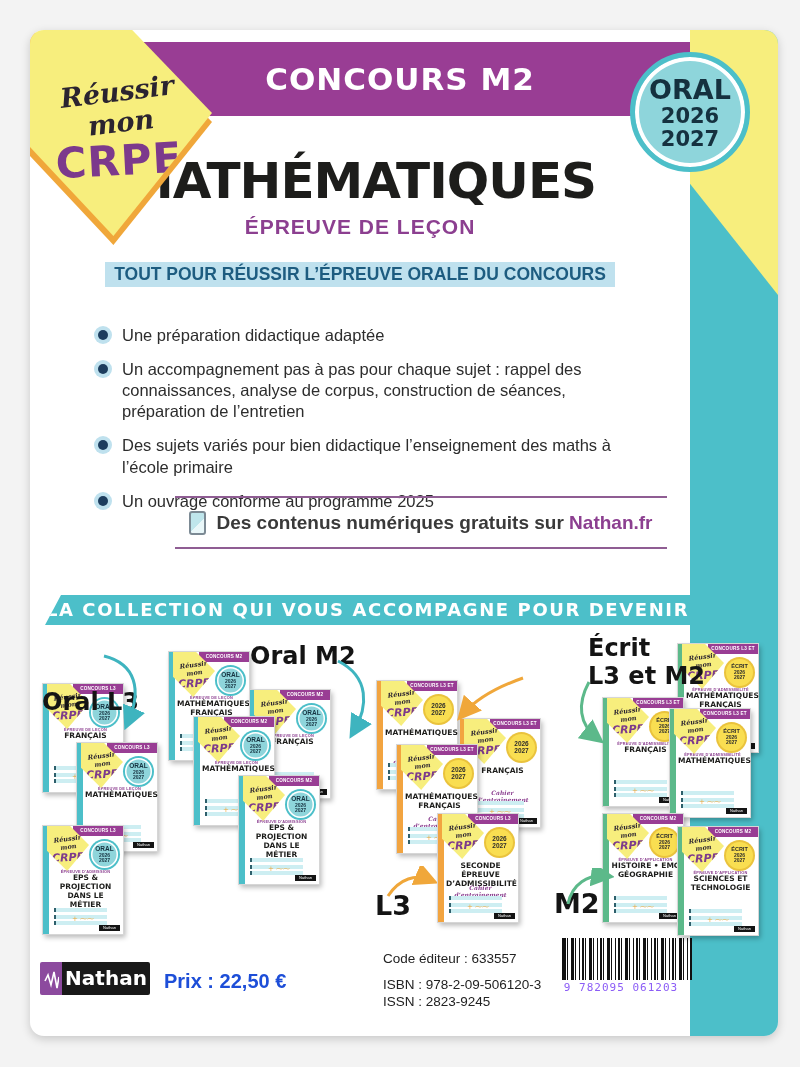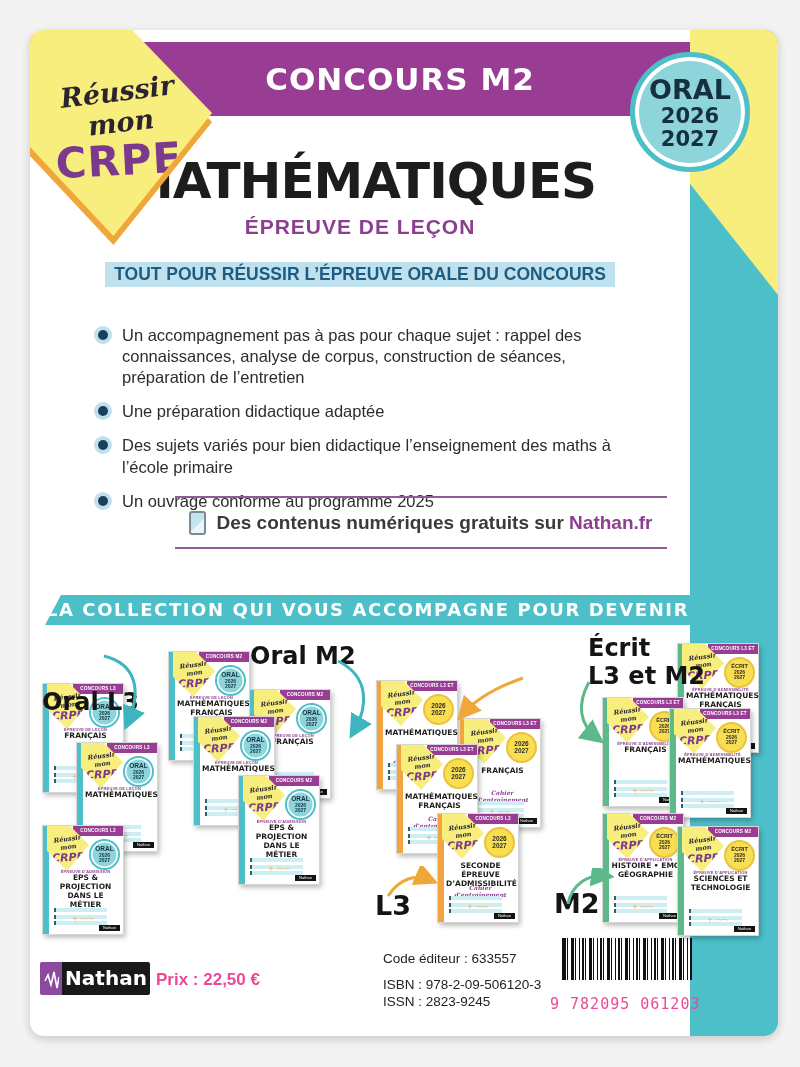--- a/index.html
+++ b/index.html
@@ -103,27 +103,27 @@
   .bk-sign{position:absolute;bottom:11px;left:0;right:0;text-align:center;font-size:7px;color:var(--orange);
            font-style:italic;font-family:"DejaVu Serif",serif;}
   .bk-nathan{position:absolute;bottom:3px;right:3px;width:21px;height:6px;background:#141414;color:#fff;
              font-size:4px;text-align:center;line-height:6px;}
 
   
   .nathan-logo{position:absolute;left:10px;top:932px;height:33px;display:flex;z-index:2;}
   .nl-purple{width:22px;height:33px;background:#8c4a9e;border-radius:2px 0 0 2px;display:flex;align-items:center;justify-content:center;}
   .nl-black{width:88px;height:33px;background:#191919;border-radius:0 2px 2px 0;color:#fff;font-size:20px;
             font-weight:bold;text-align:center;line-height:32px;font-family:"DejaVu Sans",sans-serif;}
-  .price{position:absolute;left:126px;top:940px;font-size:17px;font-weight:bold;color:#ec4899;}
+  .price{position:absolute;left:134px;top:940px;font-size:20px;font-weight:bold;color:#1d4ed8;}
   .meta{position:absolute;left:353px;top:920px;font-size:13.5px;color:#222;line-height:1.3;}
   .meta .m1{margin-bottom:8px;}
   .barcode{position:absolute;left:520px;top:908px;text-align:center;}
   .bc-bars{width:130px;height:42px;margin-left:12px;border-left:2px solid #111;border-right:2px solid #111;
      background:repeating-linear-gradient(90deg,#111 0 2px,#fff 2px 3px,#111 3px 4px,#fff 4px 7px,#111 7px 10px,#fff 10px 11px,#111 11px 12px,#fff 12px 15px,#111 15px 16px,#fff 16px 18px);}
-  .bc-num{font-family:"DejaVu Sans Mono",monospace;font-size:15px;color:#ec4899;letter-spacing:1px;margin-top:15px;}
+  .bc-num{font-family:"DejaVu Sans Mono",monospace;font-size:11px;color:#8b5cf6;letter-spacing:1px;margin-top:1px;}
 </style>
 </head>
 <body>
 
 <div class="cover">
 
   <div class="right-band">
     <div class="band-yellow"></div>
   </div>
 
@@ -139,22 +139,22 @@
     <span class="b3">2027</span>
   </div>
 
   <div class="center-zone main-title">MATHÉMATIQUES</div>
   <div class="center-zone main-subtitle">ÉPREUVE DE LEÇON</div>
 
   <div class="center-zone intro-head">
     <span>TOUT POUR RÉUSSIR L’ÉPREUVE ORALE DU CONCOURS</span><br>
   </div>
   <ul class="bullets">
+    <li>Une préparation didactique adaptée</li>
     <li>Un accompagnement pas à pas pour chaque sujet : rappel des connaissances, analyse de corpus, construction de séances, préparation de l’entretien</li>
-    <li>Une préparation didactique adaptée</li>
     <li>Des sujets variés pour bien didactique l’enseignement des maths à l’école primaire</li>
     <li>Un ouvrage conforme au programme 2025</li>
   </ul>
 
   <div class="digital">
     <div class="dg-rule"></div>
     <div class="dg-row">
       <span class="tablet"></span>
       <span class="dg-text">
         <span>Des contenus numériques gratuits sur</span>

